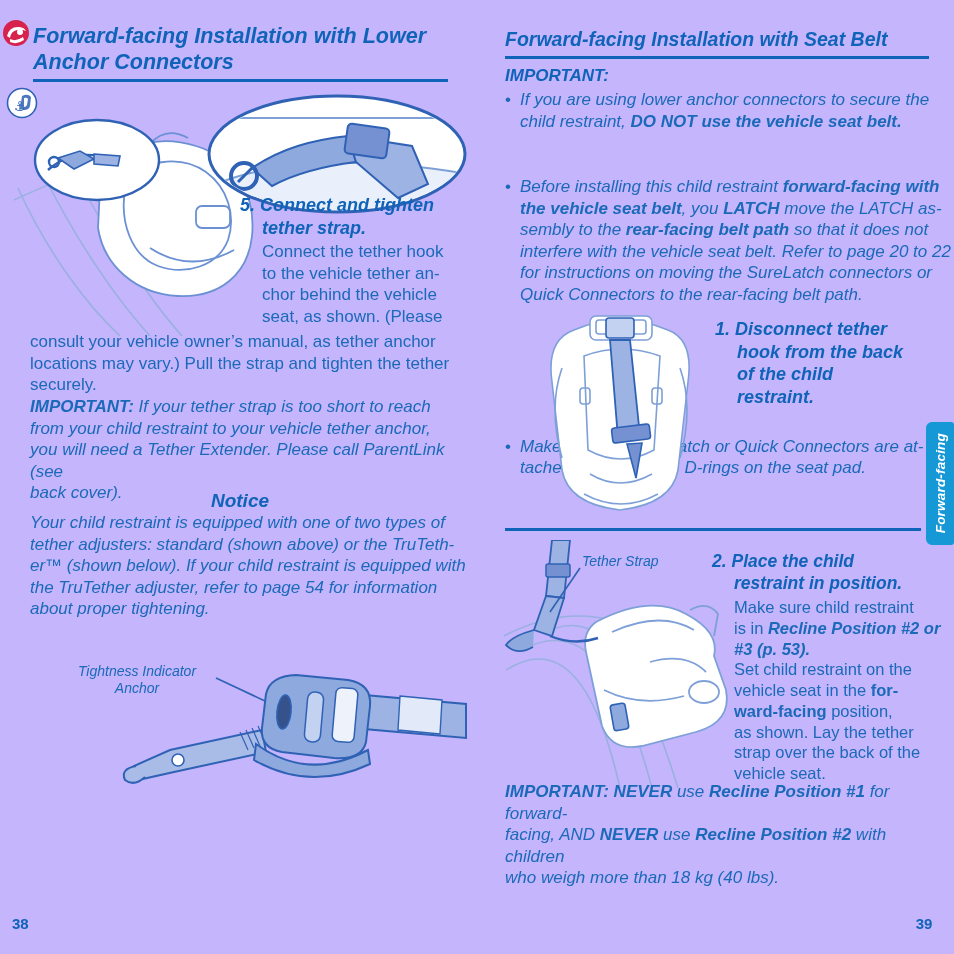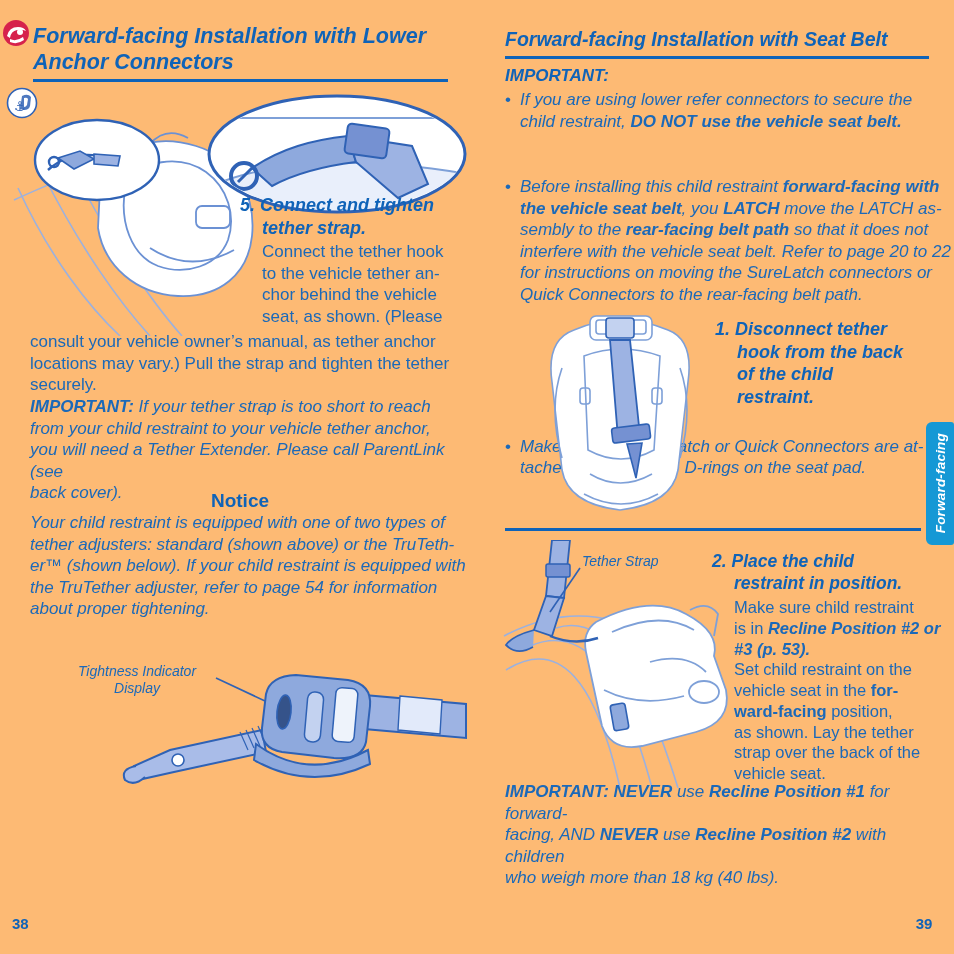--- a/index.html
+++ b/index.html
@@ -1,31 +1,31 @@
 <!DOCTYPE html>
 <html><head>
 <meta charset="utf-8">
 <style>
   html,body{margin:0;padding:0;background:#ffffff;}
   .sheet{
-    position:relative;width:954px;height:954px;background:#fdba74;
+    position:relative;width:954px;height:954px;background:#c4b5fd;
     font-family:"Liberation Sans",sans-serif;color:#1b69b9;overflow:hidden;
   }
   .abs{position:absolute;}
   .pre{white-space:pre-line;}
   .b{font-weight:bold;}
   .i{font-style:italic;}
   .bi{font-weight:bold;font-style:italic;}
   .page-title{font-weight:bold;font-style:italic;color:#0f63b8;line-height:1.22;}
   .rule{background:#0f63b8;height:3px;}
   .body-txt{font-size:17px;line-height:1.27;}
   .italic-txt{font-style:italic;}
   .step-head{font-weight:bold;font-style:italic;font-size:18px;line-height:1.25;color:#0f63b8;
     padding-left:22px;text-indent:-22px;}
-  .center-head{font-weight:bold;color:#0f63b8;text-align:center;}
+  .center-head{font-weight:bold;font-style:italic;color:#0f63b8;text-align:center;}
   .bullet{position:relative;padding-left:15px;}
   .bullet::before{content:"\2022";position:absolute;left:0;top:0;}
   .pagenum{font-weight:bold;font-size:15px;color:#0f63b8;}
   .tab{
     background:#1598d5;color:#ffffff;border-radius:6px 3px 3px 6px;
     display:flex;align-items:center;justify-content:center;
   }
   .tab span{
     writing-mode:vertical-rl;transform:rotate(180deg);
     font-weight:bold;font-style:italic;font-size:13.5px;letter-spacing:.2px;white-space:nowrap;
@@ -118,21 +118,21 @@
 
   <div class="abs center-head" style="left:30px;top:490px;width:420px;font-size:19px;">Notice</div>
   <div class="abs body-txt italic-txt pre" style="left:30px;top:512px;width:445px;">Your child restraint is equipped with one of two types of
 tether adjusters: standard (shown above) or the TruTeth-
 er™ (shown below). If your child restraint is equipped with
 the TruTether adjuster, refer to page 54 for information
 about proper tightening.</div>
 
 
   <div class="abs small-label pre" style="left:62px;top:663px;width:150px;text-align:center;">Tightness Indicator
-Display</div>
+Anchor</div>
 
   <svg class="abs" style="left:100px;top:650px;" width="370" height="145" viewBox="0 0 370 145">
     <path d="M116,28 L180,58" stroke="#2f62b5" stroke-width="1.6" fill="none"></path>
 
     <polygon points="230,42 366,54 366,88 230,76" fill="#9db3e3" stroke="#2f62b5" stroke-width="2"></polygon>
     <polygon points="300,46 342,50 340,84 298,80" fill="#e2eafa" stroke="#2f62b5" stroke-width="1.4"></polygon>
 
     <polygon points="162,80 70,100 34,116 38,130 74,122 166,102" fill="#a9bce8" stroke="#2f62b5" stroke-width="2"></polygon>
     <path d="M36,116 q-16,3 -11,14 q9,7 20,-3" fill="#a9bce8" stroke="#2f62b5" stroke-width="2"></path>
     <circle cx="78" cy="110" r="6" fill="#ffffff" stroke="#2f62b5" stroke-width="1.6"></circle>
@@ -151,21 +151,21 @@
   </svg>
 
   <div class="abs pagenum" style="left:12px;top:915px;">38</div>
 
   <div class="abs page-title" style="left:505px;top:28px;width:440px;font-size:19.5px;white-space:nowrap;">Forward-facing Installation with Seat Belt</div>
 
   <div class="abs rule" style="left:505px;top:56px;width:424px;"></div>
 
   <div class="abs bi" style="left:505px;top:66px;font-size:17px;color:#0f63b8;">IMPORTANT:</div>
 
-  <div class="abs body-txt pre bullet" style="left:505px;top:89px;width:435px;"><span class="i">If you are using lower refer connectors to secure the
+  <div class="abs body-txt pre bullet" style="left:505px;top:89px;width:435px;"><span class="i">If you are using lower anchor connectors to secure the
 child restraint, </span><span class="bi">DO NOT</span><span class="i"> </span><span class="bi">use the vehicle seat belt.</span></div>
   <div class="abs body-txt pre bullet" style="left:505px;top:133px;width:435px;"><span class="i">Before installing this child restraint </span><span class="bi">forward-facing with
 the vehicle seat belt</span><span class="i">, you </span><span class="bi">LATCH</span><span class="i"> move the LATCH as-
 sembly to the </span><span class="bi">rear-facing belt path</span><span class="i"> so that it does not
 interfere with the vehicle seat belt. Refer to page 20 to 22
 for instructions on moving the SureLatch connectors or
 Quick Connectors to the rear-facing belt path.</span></div>
   <div class="abs body-txt pre bullet" style="left:505px;top:263px;width:435px;"><span class="i">Make sure the SureLatch or Quick Connectors are at-
 tached to the storage D-rings on the seat pad.</span></div>
 

